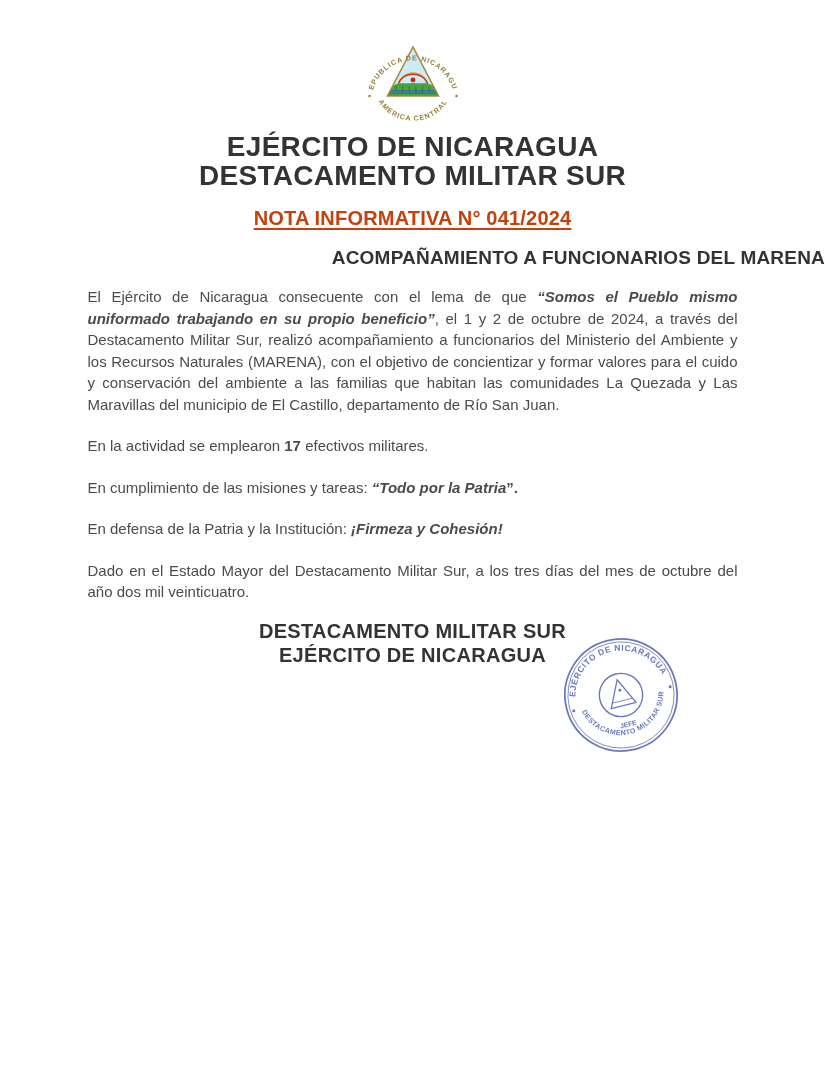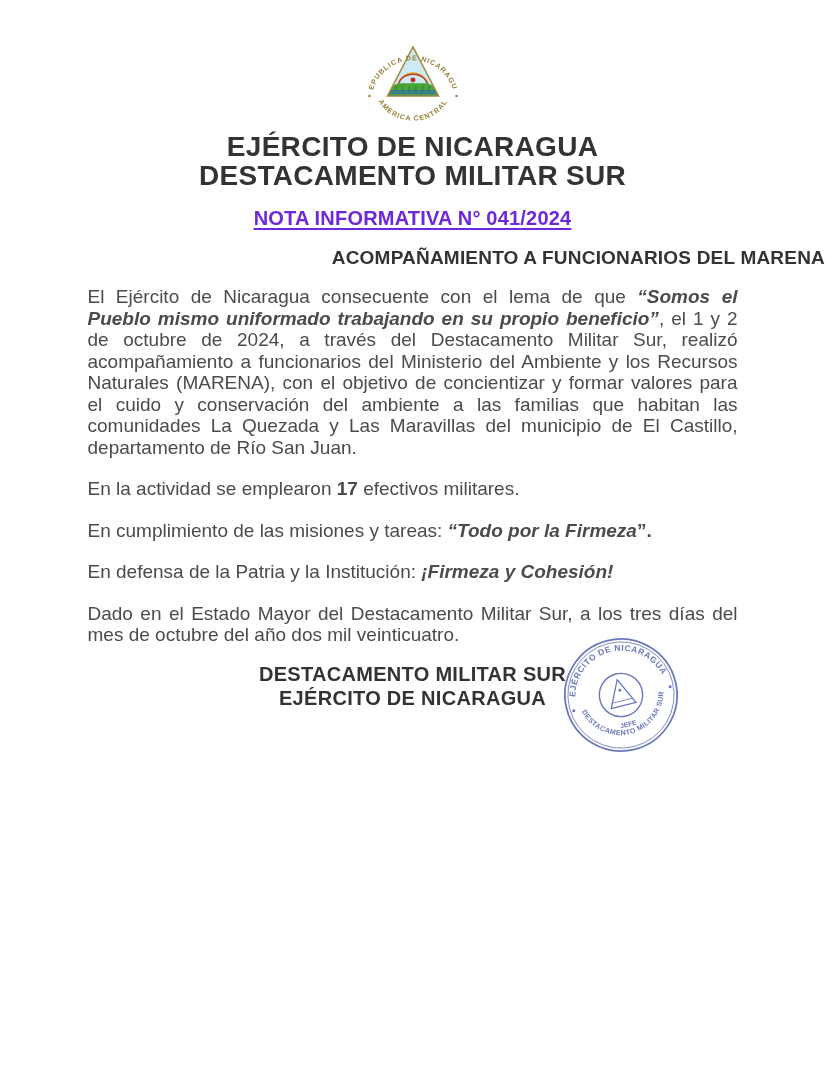--- a/index.html
+++ b/index.html
@@ -24,40 +24,40 @@
     font-size:28px;
     line-height:29px;
     color:#333333;
     letter-spacing:0.3px;
     margin:4px 0 0 0;
   }
   .note-number {
     text-align:center;
     font-weight:bold;
     font-size:20px;
-    color:#6d28d9;
+    color:#c2410c;
     margin-top:17px;
     text-decoration:underline;
     text-decoration-thickness:2px;
     text-underline-offset:3px;
     letter-spacing:0.2px;
   }
   .subject {
     text-align:right;
     font-weight:bold;
     font-size:19px;
     color:#333333;
     margin-top:17px;
     letter-spacing:0.2px;
   }
   .body-col {
     width:650px;
     margin:17px auto 0 auto;
     text-align:justify;
-    font-size:19px;
+    font-size:15px;
     line-height:21.5px;
   }
   .para { margin:0 0 20px 0; }
   .para:last-child { margin-bottom:16px; }
   .seg-normal { font-weight:normal; font-style:normal; }
   .seg-bold { font-weight:bold; font-style:normal; }
   .seg-bolditalic { font-weight:bold; font-style:italic; }
   .signature {
     margin-top:16px;
     text-align:center;
@@ -130,21 +130,21 @@
     <div>DESTACAMENTO MILITAR SUR</div>
   </div>
 
   <div class="note-number">NOTA INFORMATIVA N° 041/2024</div>
 
   <div class="subject">ACOMPAÑAMIENTO A FUNCIONARIOS DEL MARENA</div>
 
   <div class="body-col">
       <p class="para"><span class="seg-normal">El Ejército de Nicaragua consecuente con el lema de que </span><span class="seg-bolditalic">“Somos el Pueblo mismo uniformado trabajando en su propio beneficio”</span><span class="seg-normal">, el 1 y 2 de octubre de 2024, a través del Destacamento Militar Sur, realizó acompañamiento a funcionarios del Ministerio del Ambiente y los Recursos Naturales (MARENA), con el objetivo de concientizar y formar valores para el cuido y conservación del ambiente a las familias que habitan las comunidades La Quezada y Las Maravillas del municipio de El Castillo, departamento de Río San Juan.</span></p>
       <p class="para"><span class="seg-normal">En la actividad se emplearon </span><span class="seg-bold">17</span><span class="seg-normal"> efectivos militares.</span></p>
-      <p class="para"><span class="seg-normal">En cumplimiento de las misiones y tareas: </span><span class="seg-bolditalic">“Todo por la Firmeza</span><span class="seg-bold">”.</span></p>
+      <p class="para"><span class="seg-normal">En cumplimiento de las misiones y tareas: </span><span class="seg-bolditalic">“Todo por la Patria</span><span class="seg-bold">”.</span></p>
       <p class="para"><span class="seg-normal">En defensa de la Patria y la Institución: </span><span class="seg-bolditalic">¡Firmeza y Cohesión!</span></p>
       <p class="para"><span class="seg-normal">Dado en el Estado Mayor del Destacamento Militar Sur, a los tres días del mes de octubre del año dos mil veinticuatro.</span></p>
     </div>
 
   <div class="signature">
     <div>DESTACAMENTO MILITAR SUR</div>
     <div>EJÉRCITO DE NICARAGUA</div>
   </div>
 
   <div class="stamp">

